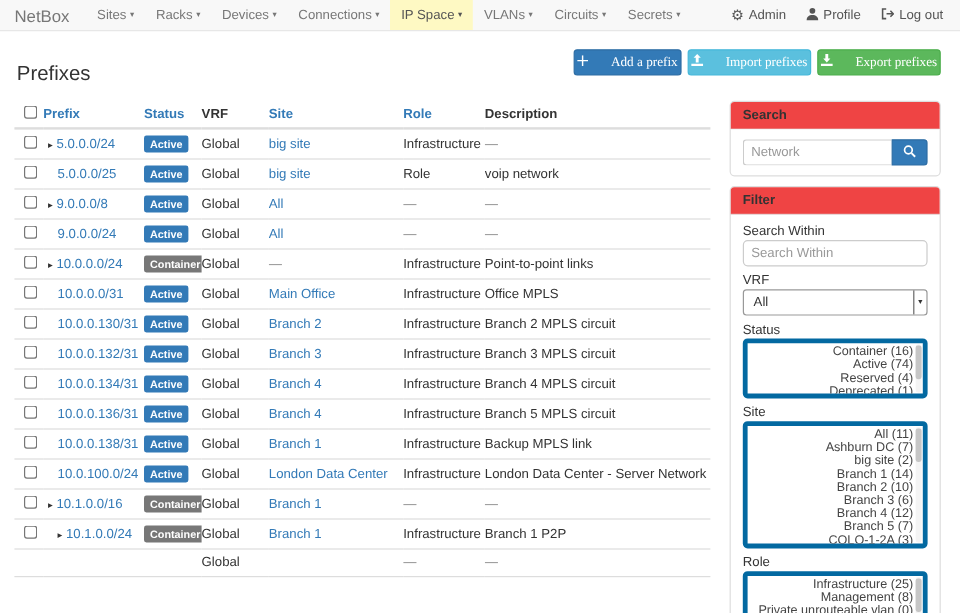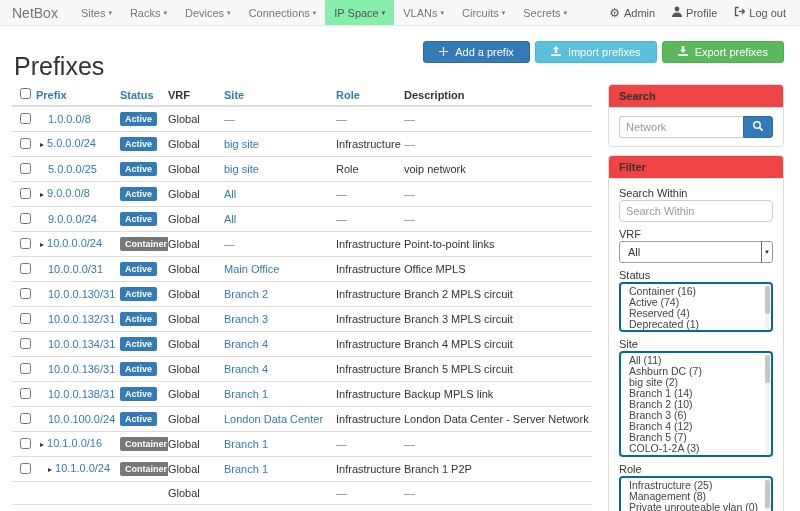--- a/index.html
+++ b/index.html
@@ -12,33 +12,33 @@
   a { text-decoration:none; }
 
   
   .navbar {
     height:26px; background:#f8f8f8; border-bottom:1px solid #e7e7e7;
     display:flex; align-items:stretch; padding-left:12px; color:#777;
   }
   .brand { display:flex; align-items:center; font-size:14px; color:#777; margin-right:14px; cursor:pointer; }
   .nav-menu { display:flex; list-style:none; margin:0; padding:0;text-align:center; }
   .nav-menu li { display:flex; align-items:center; padding:0 9px; color:#777; cursor:pointer; white-space:nowrap; }
-  .nav-menu li.active { background:#86efac; color:#555; }
+  .nav-menu li.active { background:#fef9c3; color:#555; }
   .nav-caret { font-size:7px; margin-left:3px; line-height:1; }
   .nav-right { margin-left:auto; display:flex; align-items:center; padding-right:14px; gap:17px; }
   .nav-right a { color:#555; display:flex; align-items:center; gap:4px; }
   .gear-glyph { font-size:12px; line-height:1; color:#555; }
 
   
-  .page-title { position:absolute; left:14px; top:52px; margin:0; font-size:25px; font-weight:400; color:#333; }
+  .page-title { position:absolute; left:14px; top:52px; margin:0; font-size:17px; font-weight:400; color:#333; }
   .actions { position:absolute; top:41px; right:16px; display:flex; gap:5px; }
   .btn {
-    font-size:11px; color:#fff; border-radius:3px; padding:3px 15px; line-height:14px;
-    display:flex; align-items:center; gap:7px; border:1px solid transparent; cursor:pointer;
-    font-family:Liberation Sans, sans-serif;
+    font-size:11px; color:#fff; border-radius:3px; padding:3px 2px; line-height:14px;
+    display:flex; align-items:center; gap:19px; border:1px solid transparent; cursor:pointer;
+    font-family:Liberation Serif, serif;
   }
   .btn-primary { background:#337ab7; border-color:#2e6da4; }
   .btn-info    { background:#5bc0de; border-color:#46b8da; }
   .btn-success { background:#5cb85c; border-color:#4cae4c; }
 
   
   .table-wrap { position:absolute; left:12px; top:84px; width:580px; }
   table { border-collapse:collapse; width:100%; table-layout:fixed; font-size:11px; }
   th { text-align:left; padding:4px 4px 4px 0; border-bottom:2px solid #ddd; font-weight:700; white-space:nowrap; }
   th a { color:#337ab7; }
@@ -81,23 +81,23 @@
   }
   .f-select {
     position:relative; height:22px; border:1px solid #999; border-radius:3px; background:#fff;
     display:flex; align-items:center; padding-left:8px; margin-bottom:6px; cursor:pointer;
   }
   .select-arrow {
     position:absolute; right:0; top:0; bottom:0; width:11px; border-left:1px solid #666;
     display:flex; align-items:center; justify-content:center; font-size:6px; color:#333;
   }
   .listbox {
-    position:relative; border:2px solid #0369a1; border-radius:4px; background:#fff;
+    position:relative; border:4px solid #0369a1; border-radius:4px; background:#fff;
     padding:2px 8px; font-size:10.5px; line-height:11px; color:#444;
-    overflow:hidden; margin-bottom:6px;
+    overflow:hidden; margin-bottom:6px;text-align:right;
   }
   #status-listbox { height:50px; }
   #site-listbox { height:106px; }
   #role-listbox { height:90px; }
   .opt { white-space:nowrap; overflow:hidden; cursor:default; }
   .sb { position:absolute; top:1px; right:1px; bottom:1px; width:5px; background:#f4f4f4; border-radius:2px; }
   .sb-thumb { position:absolute; top:1px; right:0; width:5px; height:28px; background:#c6c6c6; border-radius:2px; }
 </style>
 </head>
 <body>
@@ -219,31 +219,20 @@
         <th class="c-check"><input type="checkbox" style=""></th>
         <th><a href="#">Prefix</a></th>
         <th><a href="#">Status</a></th>
         <th><span>VRF</span></th>
         <th><a href="#">Site</a></th>
         <th><a href="#">Role</a></th>
         <th><span>Description</span></th>
       </tr>
     </thead>
     <tbody id="rows-body">
-  <tr>
-    <td class="c-check"><input type="checkbox" style=""></td>
-    <td class="c-prefix">
-      <span class="ind" style="width: 12px;"></span><a href="#" class="lnk">1.0.0.0/8</a>
-    </td>
-    <td><span class="badge primary">Active</span></td>
-    <td>Global</td>
-    <td><a class="dash">—</a></td>
-    <td class="dash">—</td>
-    <td class="dash">—</td>
-  </tr>
 
   <tr>
     <td class="c-check"><input type="checkbox" style=""></td>
     <td class="c-prefix">
       <span class="ind" style="width: 4px;"></span><span class="row-caret">▸</span><a href="#" class="lnk">5.0.0.0/24</a>
     </td>
     <td><span class="badge primary">Active</span></td>
     <td>Global</td>
     <td><a href="#" class="lnk">big site</a></td>
     <td>Infrastructure</td>

